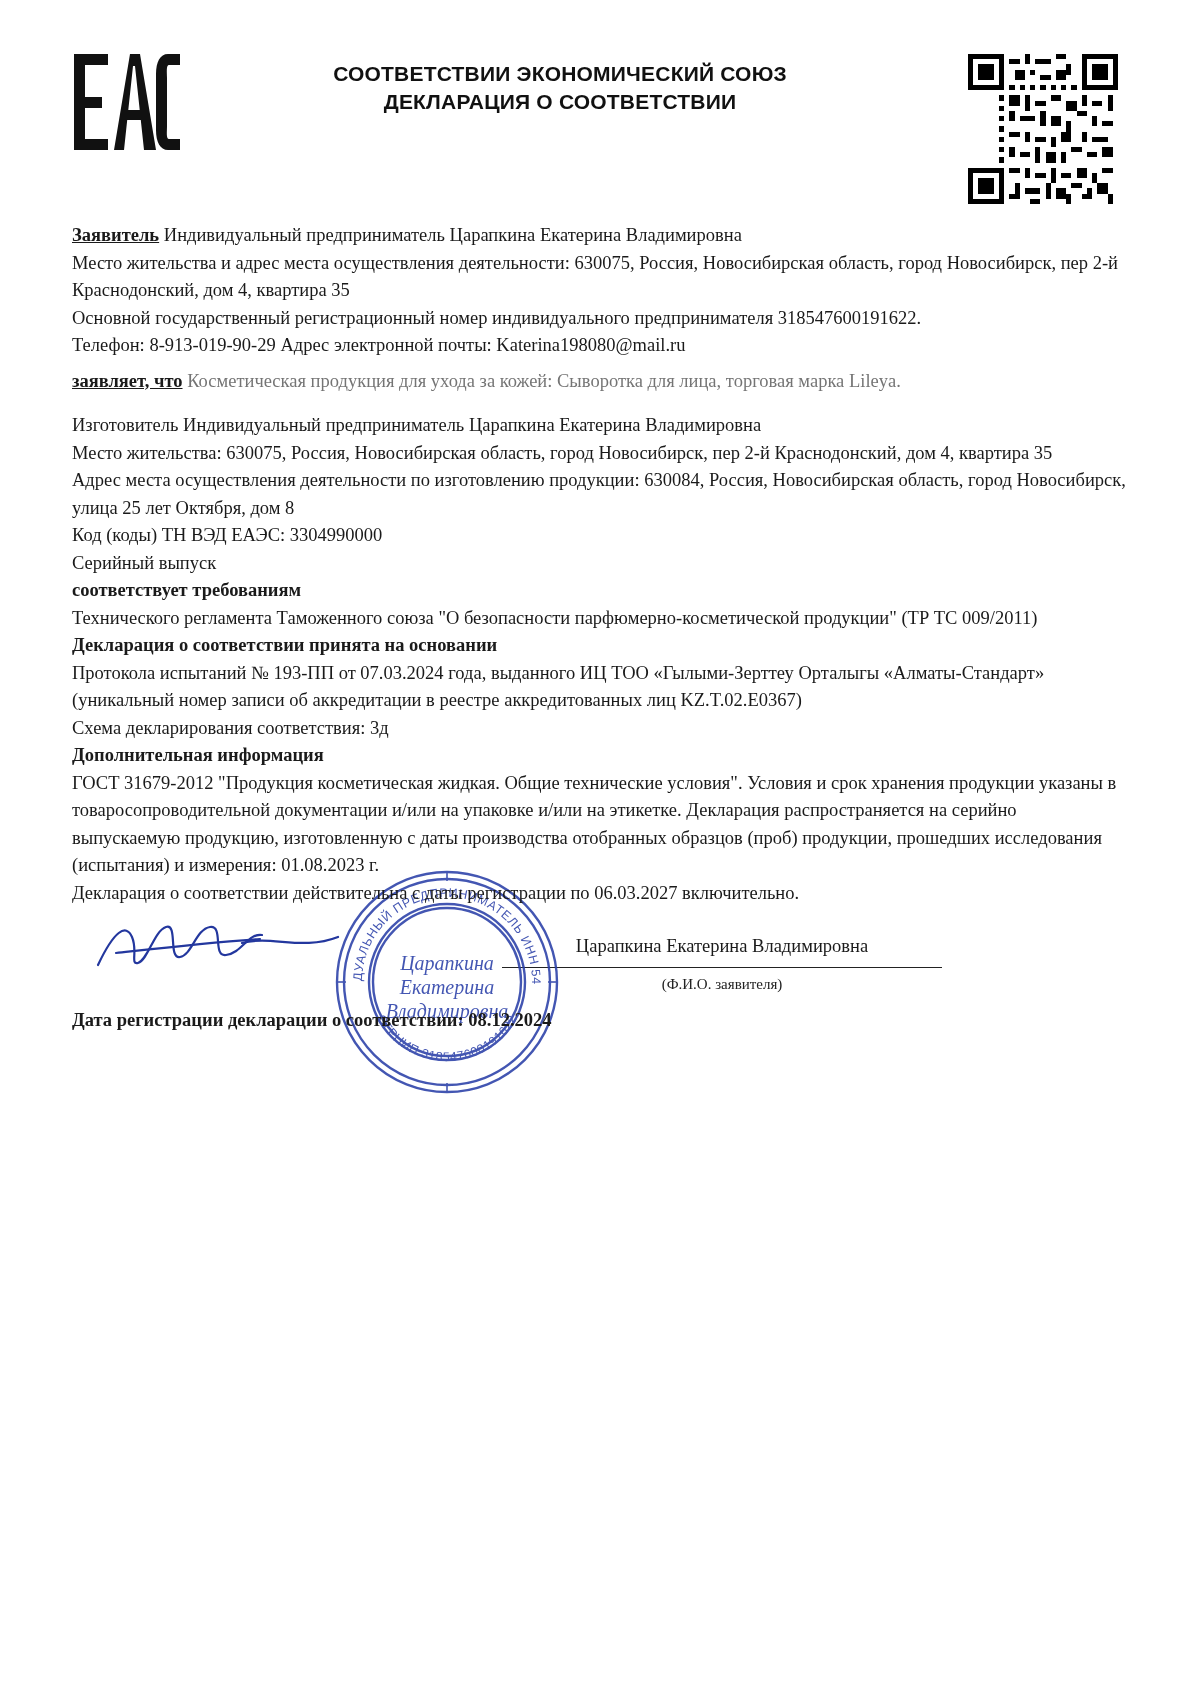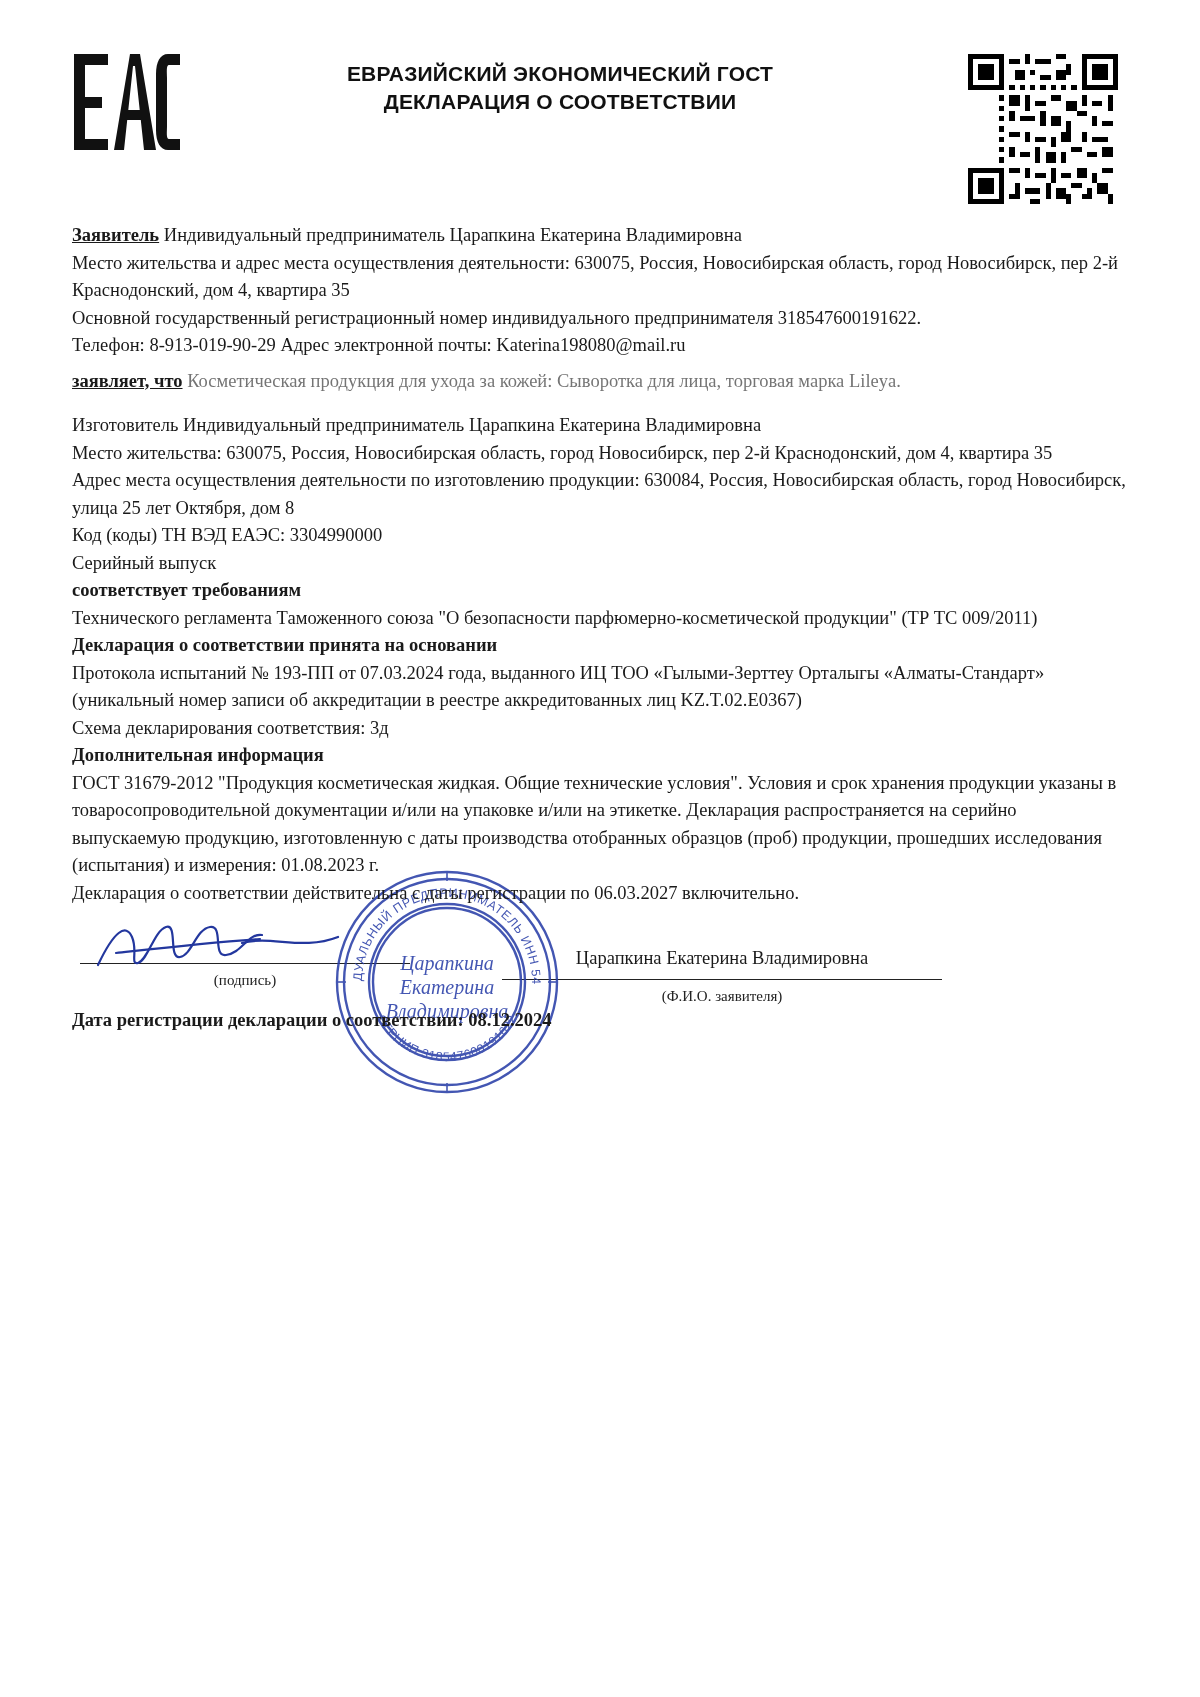--- a/index.html
+++ b/index.html
@@ -108,21 +108,21 @@
     height: 34px;
   }
   .sign-caption {
     font-size: 15px;
     padding-top: 3px;
     color: #222;
   }
   .sign-right {
     position: absolute;
     left: 430px;
-    top: 16px;
+    top: 4px;
     width: 440px;
     text-align: center;
   }
   .sign-right .name {
     height: 30px;
     font-size: 18.5px;
   }
   .sign-right .rule {
     border-bottom: 1px solid #222;
     height: 4px;
@@ -181,21 +181,21 @@
 
           <polygon points="42,98 58,2 68,2 84,98 72,98 63,14 61,14 52,98"></polygon>
           <rect x="50" y="58" width="25" height="10"></rect>
 
           <path d="M108,13 L108,2 L96,2 C88,2 84,10 84,22 L84,78 C84,90 88,98 96,98 L108,98 L108,87 L97,87 C94,87 95,80 95,74 L95,26 C95,20 94,13 97,13 Z"></path>
         </g>
       </svg>
     </div>
 
     <div class="title-block">
-      <div>ЕВРАЗИЙСКИЙ ЭКОНОМИЧЕСКИЙ ГОСТ</div>
+      <div>СООТВЕТСТВИИ ЭКОНОМИЧЕСКИЙ СОЮЗ</div>
       <div>ДЕКЛАРАЦИЯ О СООТВЕТСТВИИ</div>
     </div>
 
     <div class="qr">
       <svg viewBox="0 0 29 29" width="150" height="150" shape-rendering="crispEdges" aria-hidden="true">
         <rect width="29" height="29" fill="#fff"></rect>
         <g fill="#000">
 
           <rect x="0" y="0" width="7" height="1"></rect>
             <rect x="0" y="6" width="7" height="1"></rect>
@@ -366,24 +366,20 @@
       <div class="scribble">
         <svg viewBox="0 0 290 70" width="290" height="70" aria-hidden="true">
           <g fill="none" stroke="#23379e" stroke-width="2.2" stroke-linecap="round">
             <path d="M6,52 C22,18 34,10 40,24 C46,38 38,52 46,50 C56,47 62,18 74,14 C86,10 76,46 88,44 C100,42 104,16 118,14 C132,12 120,44 134,42 C150,40 156,20 170,22"></path>
             <path d="M24,40 C60,36 110,30 168,26"></path>
             <path d="M150,30 C180,22 210,38 246,24"></path>
           </g>
         </svg>
       </div>
 
-      <div class="sign-left">
-        <div class="sign-rule"></div>
-        <div class="sign-caption">(подпись)</div>
-      </div>
 
       <div class="sign-right">
         <div class="name">Царапкина Екатерина Владимировна</div>
         <div class="rule"></div>
         <div class="sign-caption">(Ф.И.О. заявителя)</div>
       </div>
     </div>
 
     <p class="reg-date">
       <span>Дата регистрации декларации о соответствии: </span><span>08.12.2024</span>

